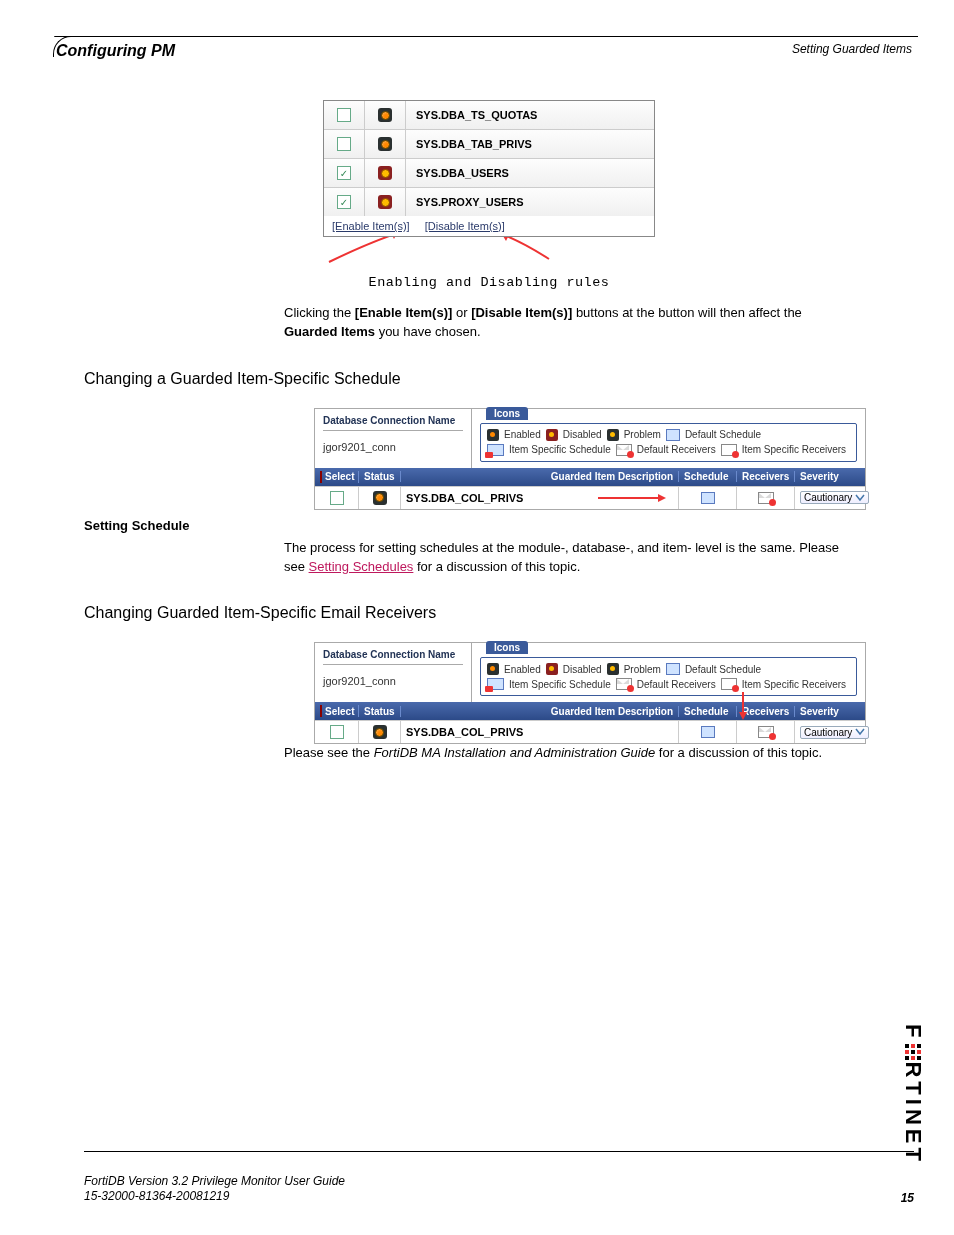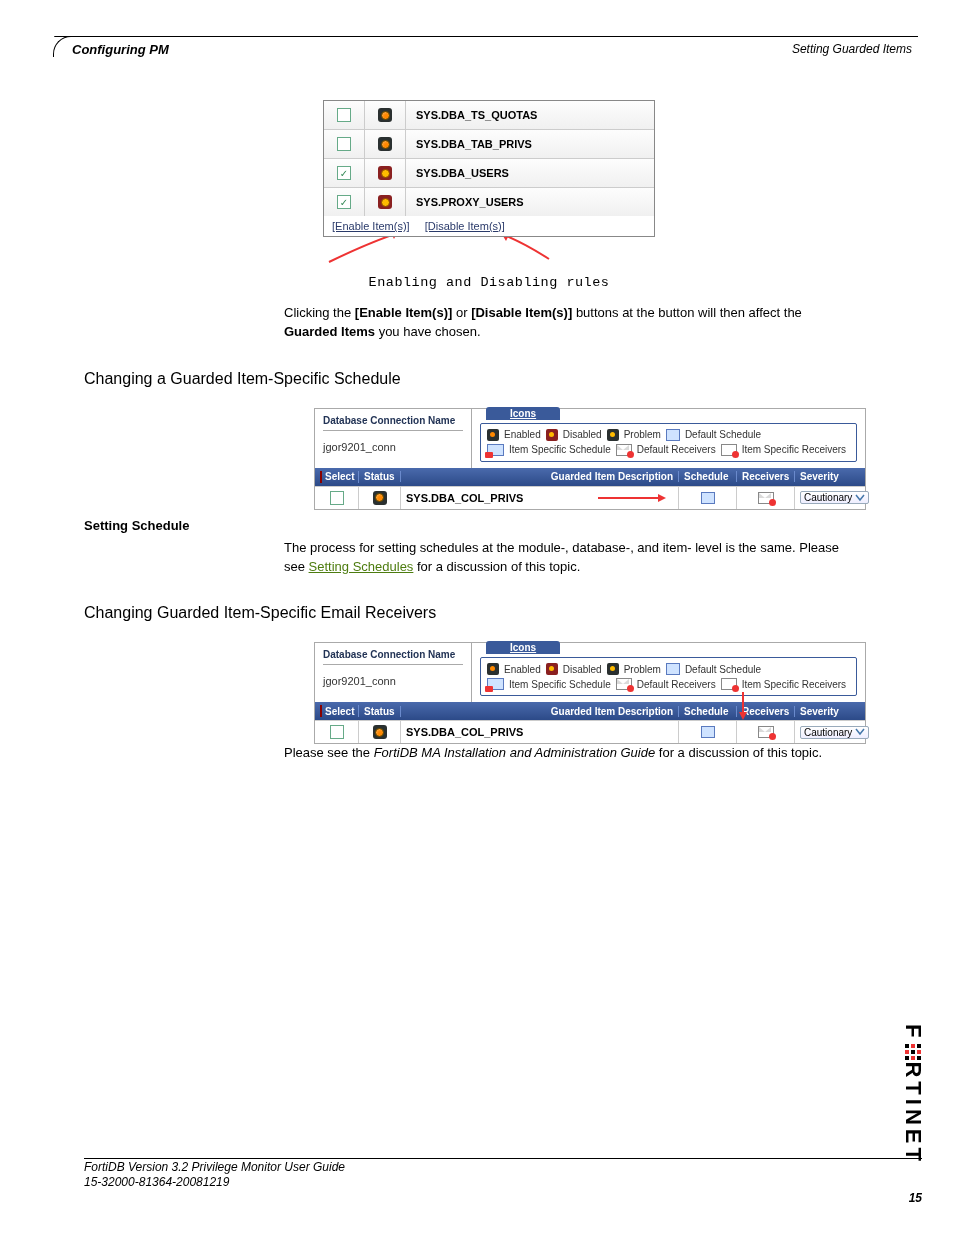--- a/index.html
+++ b/index.html
@@ -30,24 +30,24 @@
     width: 20px;
     height: 20px;
     border-left: 1.5px solid #000;
     border-top: 1.5px solid #000;
     border-top-left-radius: 18px;
     background: transparent;
   }
   .hdr-left {
     position: absolute;
     top: 42px;
-    left: 72px;
+    left: 56px;
     font-style: italic;
     font-weight: bold;
-    font-size: 13px;
+    font-size: 16px;
   }
   .hdr-right {
     position: absolute;
     top: 42px;
     right: 42px;
     font-style: italic;
     font-size: 12px;
   }
   .content {
     position: absolute;
@@ -93,21 +93,21 @@
     margin: 8px 0 14px 0;
     letter-spacing: 0.5px;
   }
 
   .body-para {
     margin: 0 0 8px 200px;
     font-size: 13px;
     line-height: 1.45;
     max-width: 560px;
   }
-  .body-link { color: #4d7c0f; text-decoration: underline; }
+  .body-link { color: #be185d; text-decoration: underline; }
 
   .section-head {
     font-weight: normal;
     font-size: 16px;
     margin: 28px 0 20px 0;
   }
 
   
   .panel {
     width: 550px;
@@ -134,23 +134,22 @@
     position:relative;
     padding: 14px 8px 6px 8px;
   }
   .icons-title {
     position:absolute;
     top:-2px; left:14px;
     background:#3a5a9a;
     color:#fff;
     font-weight:bold;
     font-size:10px;
-    padding:1px 24px;
+    padding:1px 8px;
     border-radius:3px 3px 0 0;
-    text-decoration:underline;
   }
   .icons-border {
     border:1px solid #3a5a9a;
     border-radius:2px;
     padding:5px 6px;
   }
   .legend-row { display:flex; align-items:center; gap:5px; flex-wrap:wrap; font-size:10px; color:#333; }
   .leg-ico { width:12px; height:12px; border-radius:2px; display:inline-block; flex:0 0 auto;}
   .leg-enable { background:#2a3030; position:relative; }
   .leg-enable::after{content:'';position:absolute;top:3px;left:3px;width:5px;height:5px;border-radius:50%;background:#f80;}
@@ -204,29 +203,28 @@
   .gr-sev{width:70px; border-right:none;}
   .sev-box { display:flex; align-items:center; gap:3px; border:1px solid #9ab; padding:0 3px; border-radius:2px; background:linear-gradient(#fff,#eef);}
   .sev-box svg{width:10px;height:10px;}
 
   .small-caption { text-align:left; font-weight:bold; margin:8px 0 6px 0; font-size:13px;}
 
   
   .footer {
     position:absolute;
     left:84px;
-    right:32px;
+    right:40px;
     bottom:30px;
     border-top:1px solid #000;
-    padding-top:1px;
+    padding-top:22px;
     font-style:italic;
     font-size:12px;
     display:flex;
     justify-content:space-between;
-    flex-direction:column;
   }
   .footer-left { line-height:1.3; }
   .footer-right { font-weight:bold; align-self:flex-end; font-style:italic; }
 
   .fortinet-vert {
     position:absolute;
     right: 28px;
     bottom: 70px;
     writing-mode: vertical-rl;
     font-family: "Arial Black", Arial, sans-serif;

